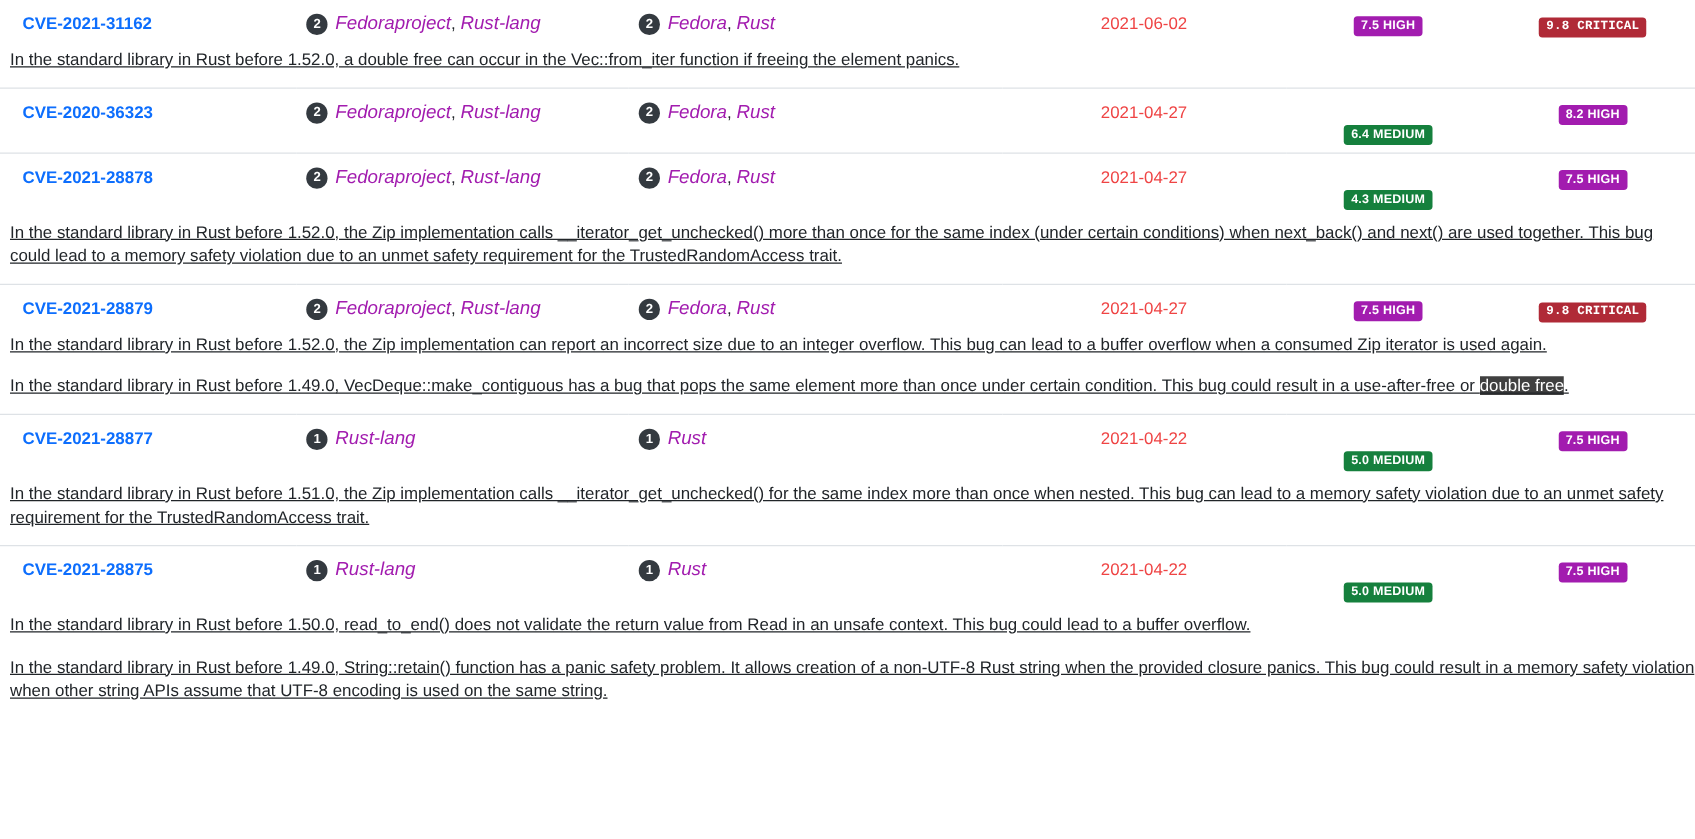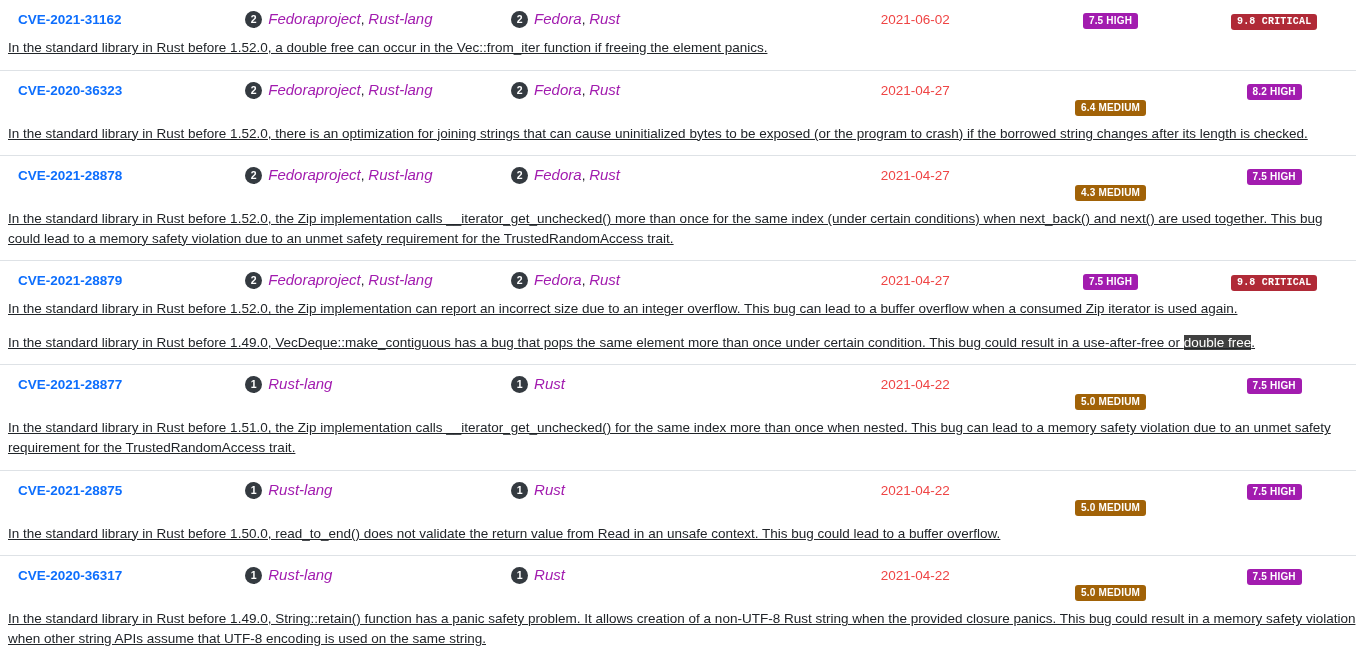--- a/index.html
+++ b/index.html
@@ -76,21 +76,21 @@
   .score-badge {
     display: inline-block;
     padding: 2px 6px 3px 6px;
     border-radius: 3px;
     color: #ffffff;
     font-size: 10px;
     font-weight: 700;
     letter-spacing: 0.2px;
     white-space: nowrap;
   }
-  .score-badge.medium { background: #a16207; margin-top: 19px; }
+  .score-badge.medium { background: #15803d; margin-top: 19px; }
   .score-badge.high   { background: #a21caf; }
   .score-badge.critical { background: #b02a37; font-family: Liberation Mono, monospace; }
 
   .highlight {
     background: #404040;
     color: #ffffff;
   }
 
   .desc-cell { max-width: 1340px; }
 </style>
@@ -110,23 +110,20 @@
       <tr class="row-desc">
         <td colspan="6" class="desc-cell"><span>In the standard library in Rust before 1.52.0, a double free can occur in the Vec::from_iter function if freeing the element panics.</span></td>
       </tr>
       <tr class="row-main">
         <td class="col-id"><a class="cve-link" href="#">CVE-2020-36323</a></td>
         <td class="col-vendor"><span class="count-badge">2</span><a class="tag-link" href="#">Fedoraproject</a><span class="sep">, </span><a class="tag-link" href="#">Rust-lang</a></td>
         <td class="col-product"><span class="count-badge">2</span><a class="tag-link" href="#">Fedora</a><span class="sep">, </span><a class="tag-link" href="#">Rust</a></td>
         <td class="col-date"><span class="date-text">2021-04-27</span></td>
         <td class="col-cvss2"><span class="score-badge medium">6.4 MEDIUM</span></td>
         <td class="col-cvss3"><span class="score-badge high">8.2 HIGH</span></td>
-      </tr>
-      <tr class="row-desc">
-        <td colspan="6" class="desc-cell"><span>In the standard library in Rust before 1.52.0, there is an optimization for joining strings that can cause uninitialized bytes to be exposed (or the program to crash) if the borrowed string changes after its length is checked.</span></td>
       </tr>
       <tr class="row-main">
         <td class="col-id"><a class="cve-link" href="#">CVE-2021-28878</a></td>
         <td class="col-vendor"><span class="count-badge">2</span><a class="tag-link" href="#">Fedoraproject</a><span class="sep">, </span><a class="tag-link" href="#">Rust-lang</a></td>
         <td class="col-product"><span class="count-badge">2</span><a class="tag-link" href="#">Fedora</a><span class="sep">, </span><a class="tag-link" href="#">Rust</a></td>
         <td class="col-date"><span class="date-text">2021-04-27</span></td>
         <td class="col-cvss2"><span class="score-badge medium">4.3 MEDIUM</span></td>
         <td class="col-cvss3"><span class="score-badge high">7.5 HIGH</span></td>
       </tr>
       <tr class="row-desc">
@@ -161,25 +158,17 @@
         <td class="col-id"><a class="cve-link" href="#">CVE-2021-28875</a></td>
         <td class="col-vendor"><span class="count-badge">1</span><a class="tag-link" href="#">Rust-lang</a></td>
         <td class="col-product"><span class="count-badge">1</span><a class="tag-link" href="#">Rust</a></td>
         <td class="col-date"><span class="date-text">2021-04-22</span></td>
         <td class="col-cvss2"><span class="score-badge medium">5.0 MEDIUM</span></td>
         <td class="col-cvss3"><span class="score-badge high">7.5 HIGH</span></td>
       </tr>
       <tr class="row-desc">
         <td colspan="6" class="desc-cell"><span>In the standard library in Rust before 1.50.0, read_to_end() does not validate the return value from Read in an unsafe context. This bug could lead to a buffer overflow.</span></td>
       </tr>
-      <tr class="row-main">
-        <td class="col-id"><a class="cve-link" href="#">CVE-2020-36317</a></td>
-        <td class="col-vendor"><span class="count-badge">1</span><a class="tag-link" href="#">Rust-lang</a></td>
-        <td class="col-product"><span class="count-badge">1</span><a class="tag-link" href="#">Rust</a></td>
-        <td class="col-date"><span class="date-text">2021-04-22</span></td>
-        <td class="col-cvss2"><span class="score-badge medium">5.0 MEDIUM</span></td>
-        <td class="col-cvss3"><span class="score-badge high">7.5 HIGH</span></td>
-      </tr>
       <tr class="row-desc">
         <td colspan="6" class="desc-cell"><span>In the standard library in Rust before 1.49.0, String::retain() function has a panic safety problem. It allows creation of a non-UTF-8 Rust string when the provided closure panics. This bug could result in a memory safety violation when other string APIs assume that UTF-8 encoding is used on the same string.</span></td>
       </tr>
     </tbody>
 </table>
 
 </body></html>

